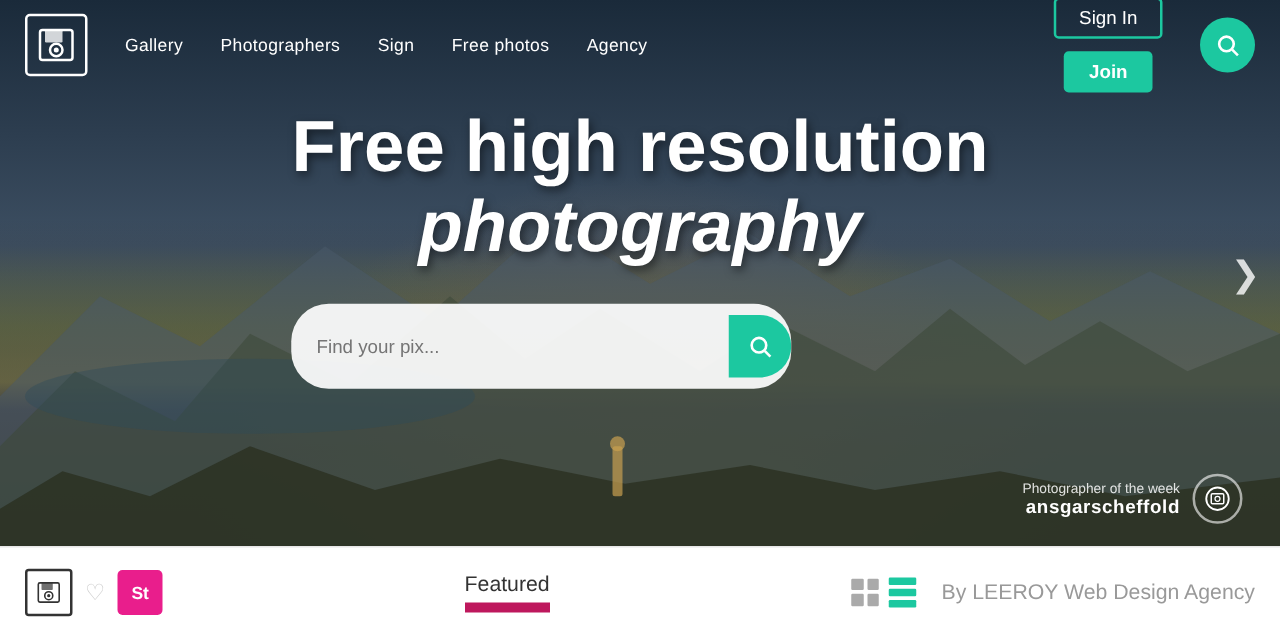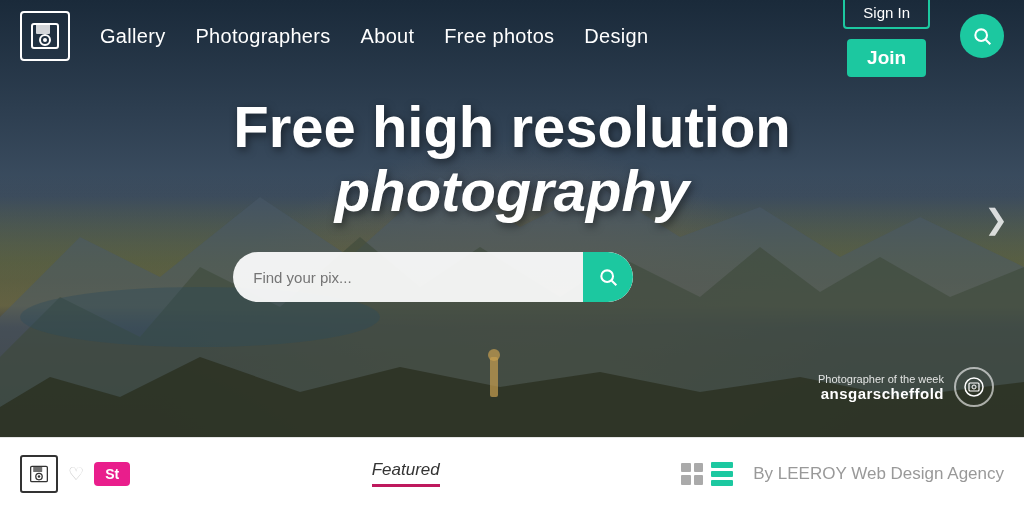--- a/index.html
+++ b/index.html
@@ -24,42 +24,42 @@
       margin-right: 30px;
       flex-shrink: 0;
     }
     .nav-links {
       display: flex; align-items: center; gap: 30px;
       flex: 1;
     }
     .nav-links a {
       color: #fff;
       text-decoration: none;
-      font-size: 20px;
+      font-size: 14px;
       letter-spacing: 0.3px;
     }
     .nav-actions {
       display: flex; align-items: center; gap: 10px; flex-direction: column;
     }
     .btn-signin {
       border: 2px solid #1cc8a0;
       color: #fff;
       background: transparent;
       padding: 6px 18px;
       border-radius: 4px;
       font-size: 15px;
       cursor: pointer;
     }
     .btn-join {
       background: #1cc8a0;
       color: #fff;
       border: none;
       padding: 8px 20px;
       border-radius: 4px;
-      font-size: 19px;
+      font-size: 15px;
       cursor: pointer;
       font-weight: 600;
       text-align: right;
     }
     .search-circle {
       width: 44px; height: 44px;
       background: #1cc8a0;
       border-radius: 50%;
       display: flex; align-items: center; justify-content: center;
       cursor: pointer;
@@ -112,21 +112,21 @@
     }
     .hero-title em {
       display: block;
     }
     .search-bar {
       display: flex;
       background: rgba(255,255,255,0.92);
       border-radius: 30px;
       overflow: hidden;
       width: 400px;
-      height: 50px;
+      height: 68px;
       align-items: center;
       padding-left: 20px;
     }
     .search-bar input {
       flex: 1;
       border: none;
       background: transparent;
       font-size: 15px;
       color: #555;
       outline: none;
@@ -137,21 +137,21 @@
       border: none;
       border-radius: 0 30px 30px 0;
       display: flex; align-items: center; justify-content: center;
       cursor: pointer;
       flex-shrink: 0;
     }
 
     
     .potw {
       position: absolute;
-      bottom: 30px; right: 30px;
+      bottom: 18px; right: 30px;
       z-index: 3;
       text-align: right;
       display: flex;
       align-items: center;
       gap: 10px;
     }
     .potw-text { color: #fff; }
     .potw-label { font-size: 11px; opacity: 0.85; }
     .potw-name { font-size: 15px; font-weight: 700; letter-spacing: 0.5px; }
     .potw-badge {
@@ -193,21 +193,21 @@
     .bottom-logo-box {
       width: 38px; height: 38px;
       border: 2px solid #333;
       border-radius: 3px;
       display: flex; align-items: center; justify-content: center;
       font-size: 18px;
       color: #333;
     }
     .heart-icon { color: #ccc; font-size: 18px; }
     .st-badge {
-      width: 36px; height: 24px;
+      width: 36px; height: 36px;
       background: #e91e8c;
       border-radius: 4px;
       display: flex; align-items: center; justify-content: center;
       color: #fff;
       font-size: 14px;
       font-weight: 700;
     }
 
     .bottom-tabs {
       flex: 1;
@@ -218,22 +218,21 @@
     .tab-item {
       font-size: 17px;
       color: #888;
       cursor: pointer;
       padding-bottom: 4px;
       border-bottom: 3px solid transparent;
       text-decoration: none;
     }
     .tab-item.active {
       color: #333;
-      border-bottom: 3px solid #be185d;
-      font-style: italic;
+      border-bottom: 8px solid #be185d;
     }
 
     .view-toggle {
       display: flex; align-items: center; gap: 8px;
       margin-right: 20px;
     }
     .grid-icon-4 {
       display: grid;
       grid-template-columns: 1fr 1fr;
       grid-template-rows: 1fr 1fr;
@@ -289,23 +288,23 @@
           <rect x="2" y="2" width="26" height="24" rx="2" stroke="white" stroke-width="2" fill="none"></rect>
           <rect x="6" y="2" width="14" height="10" rx="1" fill="white" opacity="0.8"></rect>
           <circle cx="15" cy="18" r="5" stroke="white" stroke-width="2" fill="none"></circle>
           <circle cx="15" cy="18" r="2" fill="white"></circle>
         </svg>
       </div>
 
       <div class="nav-links">
         <a href="#">Gallery</a>
         <a href="#">Photographers</a>
-        <a href="#">About</a>
+        <a href="#">Sign</a>
         <a href="#">Free photos</a>
-        <a href="#">Design</a>
+        <a href="#">Agency</a>
       </div>
 
       <div class="nav-actions">
         <button class="btn-signin">Sign In</button>
         <button class="btn-join">Join</button>
       </div>
 
       <div class="search-circle" style="margin-left:30px;">
         <svg viewBox="0 0 24 24" fill="none" stroke="white" stroke-width="2.5">
           <circle cx="11" cy="11" r="7"></circle>

